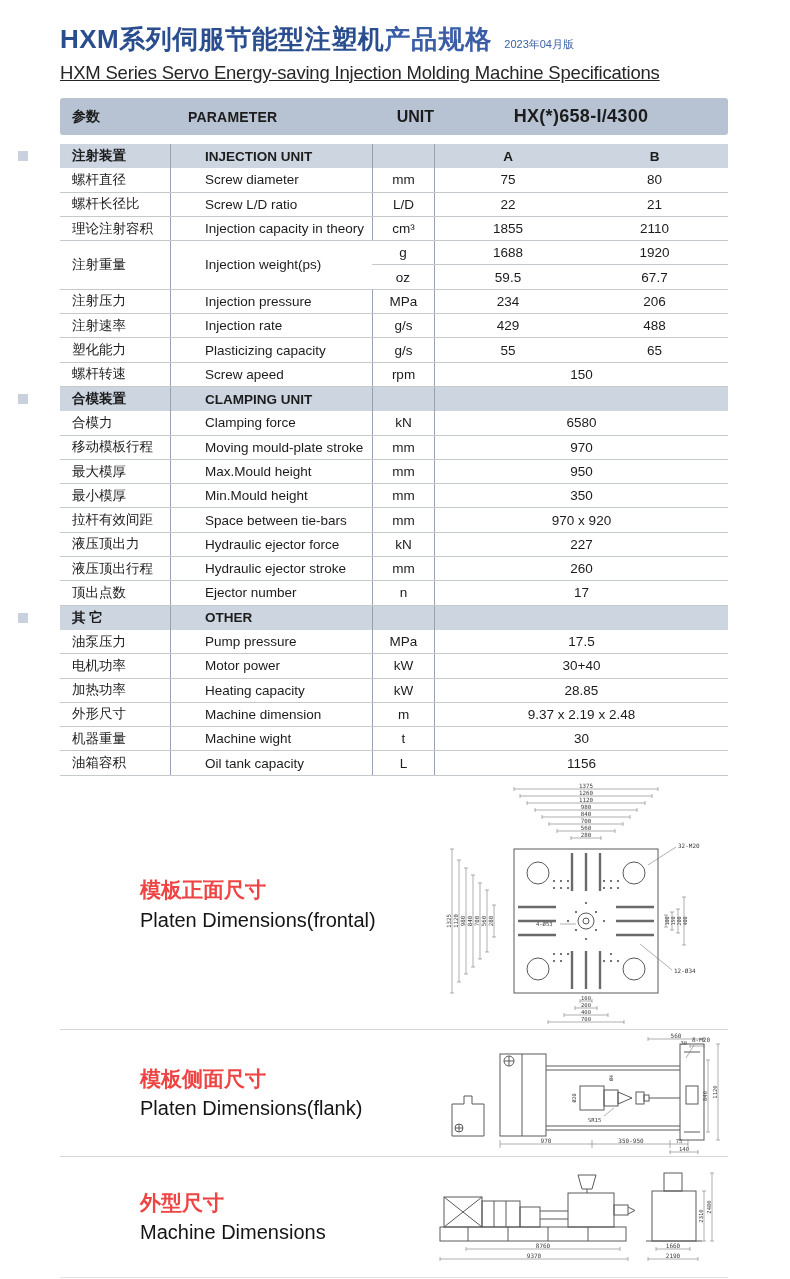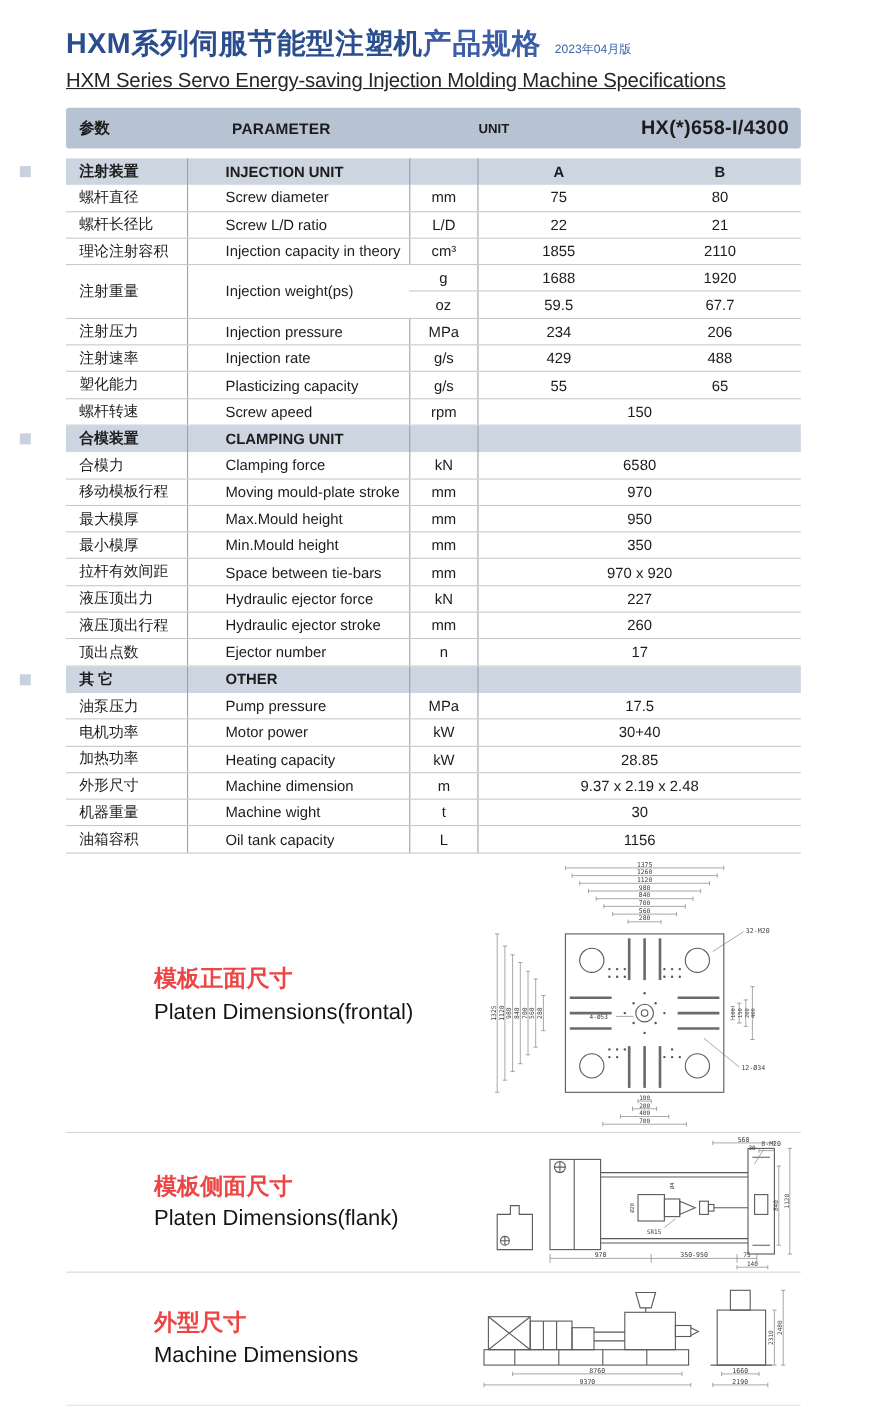--- a/index.html
+++ b/index.html
@@ -12,24 +12,24 @@
   .hdr { padding-top:22px; }
   .title-line { display:flex; align-items:baseline; }
   .title-zh { font-size:26px; font-weight:800; color:#2a4d8e; letter-spacing:.5px; }
   .title-suffix { font-size:26px; font-weight:700; color:#3a5da6; letter-spacing:1px; }
   .title-version { font-size:11px; color:#3c62a8; margin-left:12px; }
   .subtitle { font-size:18.5px; color:#262626; margin-top:5px; letter-spacing:-0.2px;text-decoration:underline; }
 
   
   .spec-table { margin-top:14px; }
   .t-head { display:grid; grid-template-columns:110px 202px 62px 294px; height:37px;
-            background:#b7c2d3; border-radius:3px; align-items:center; font-weight:bold;gap:23px; }
+            background:#b7c2d3; border-radius:3px; align-items:center; font-weight:bold; }
   .t-head .h1 { padding-left:12px; font-size:14px; }
   .t-head .h2 { padding-left:18px; font-size:14px; letter-spacing:.2px; }
-  .t-head .h3 { text-align:center; font-size:12px; }
+  .t-head .h3 { text-align:right; font-size:16px; }
   .t-head .h4 { text-align:center; font-size:18px; letter-spacing:.3px; }
 
   .t-body { margin-top:9px; }
   .row { position:relative; display:grid; grid-template-columns:110px 202px 62px 147px 147px;
          height:24.3px; border-bottom:1px solid #c6c9cc; font-size:13.5px; align-items:stretch; }
   .row > div { display:flex; align-items:center; }
   .row.dbl { grid-template-columns:110px 202px 356px; height:48.6px; }
   .zh { padding-left:12px; }
   .en { padding-left:34px; border-left:1px solid #97a2b1; }
   .unit { justify-content:center; border-left:1px solid #97a2b1; }

